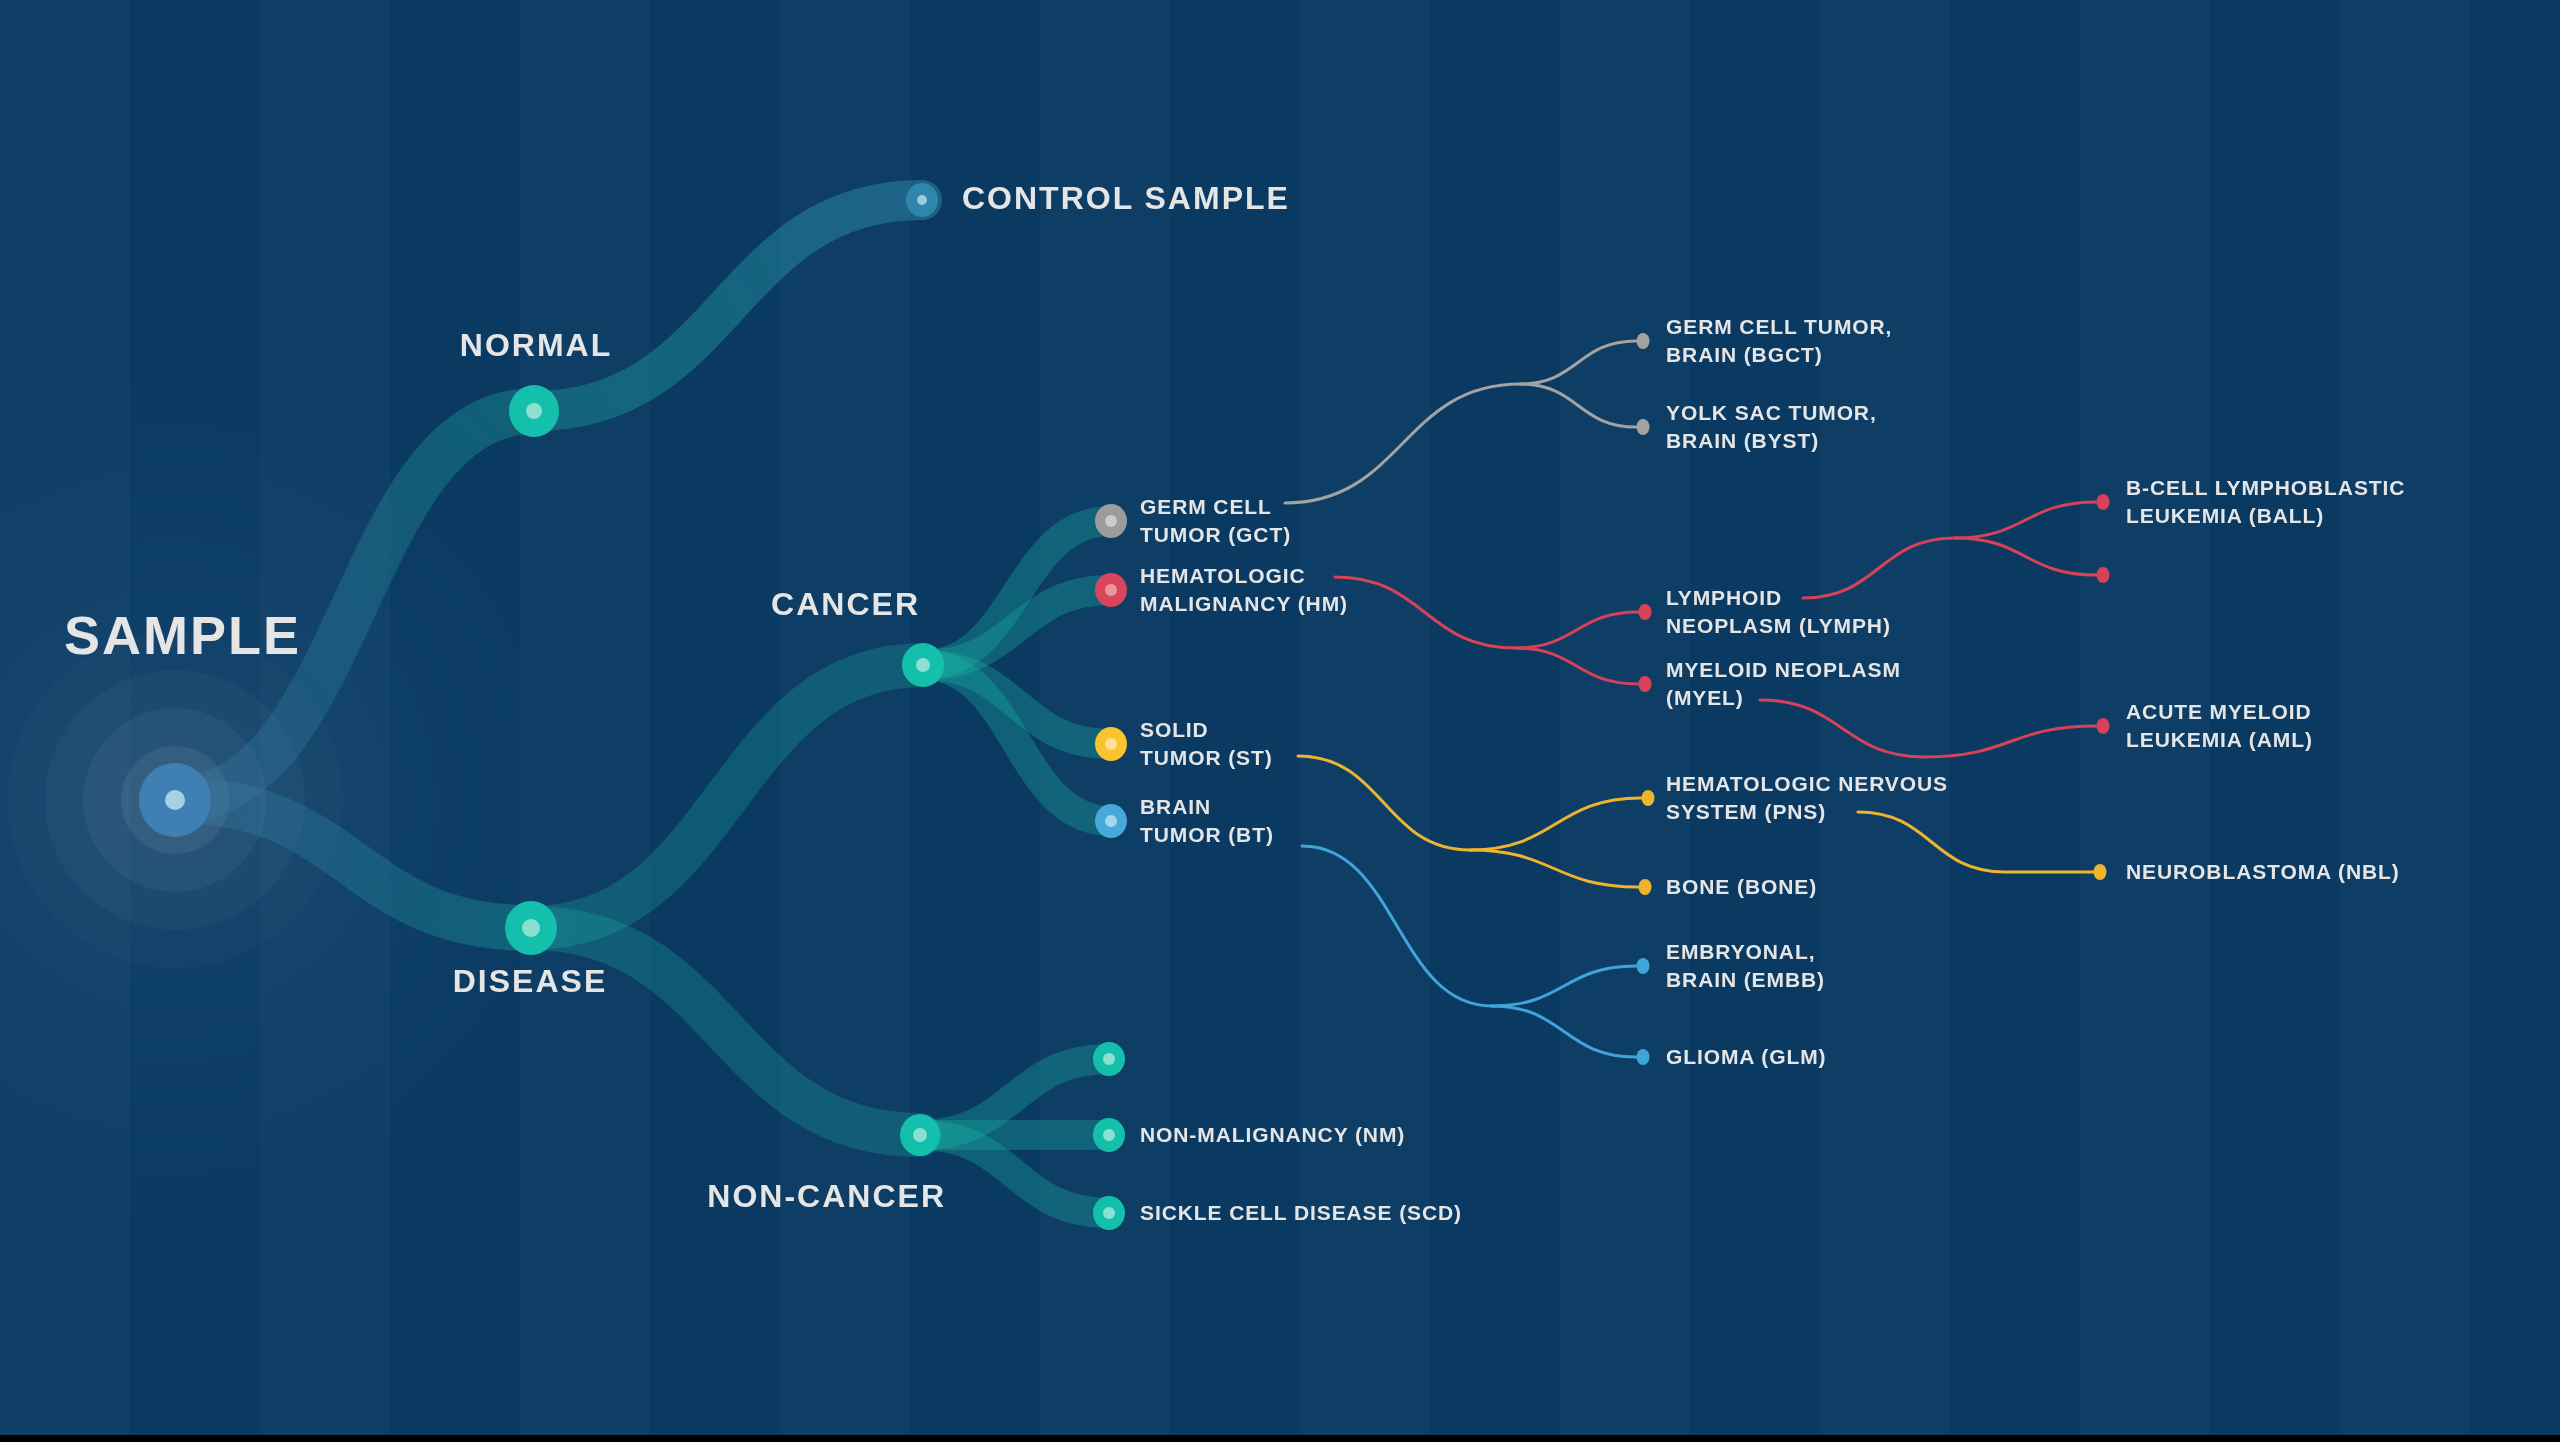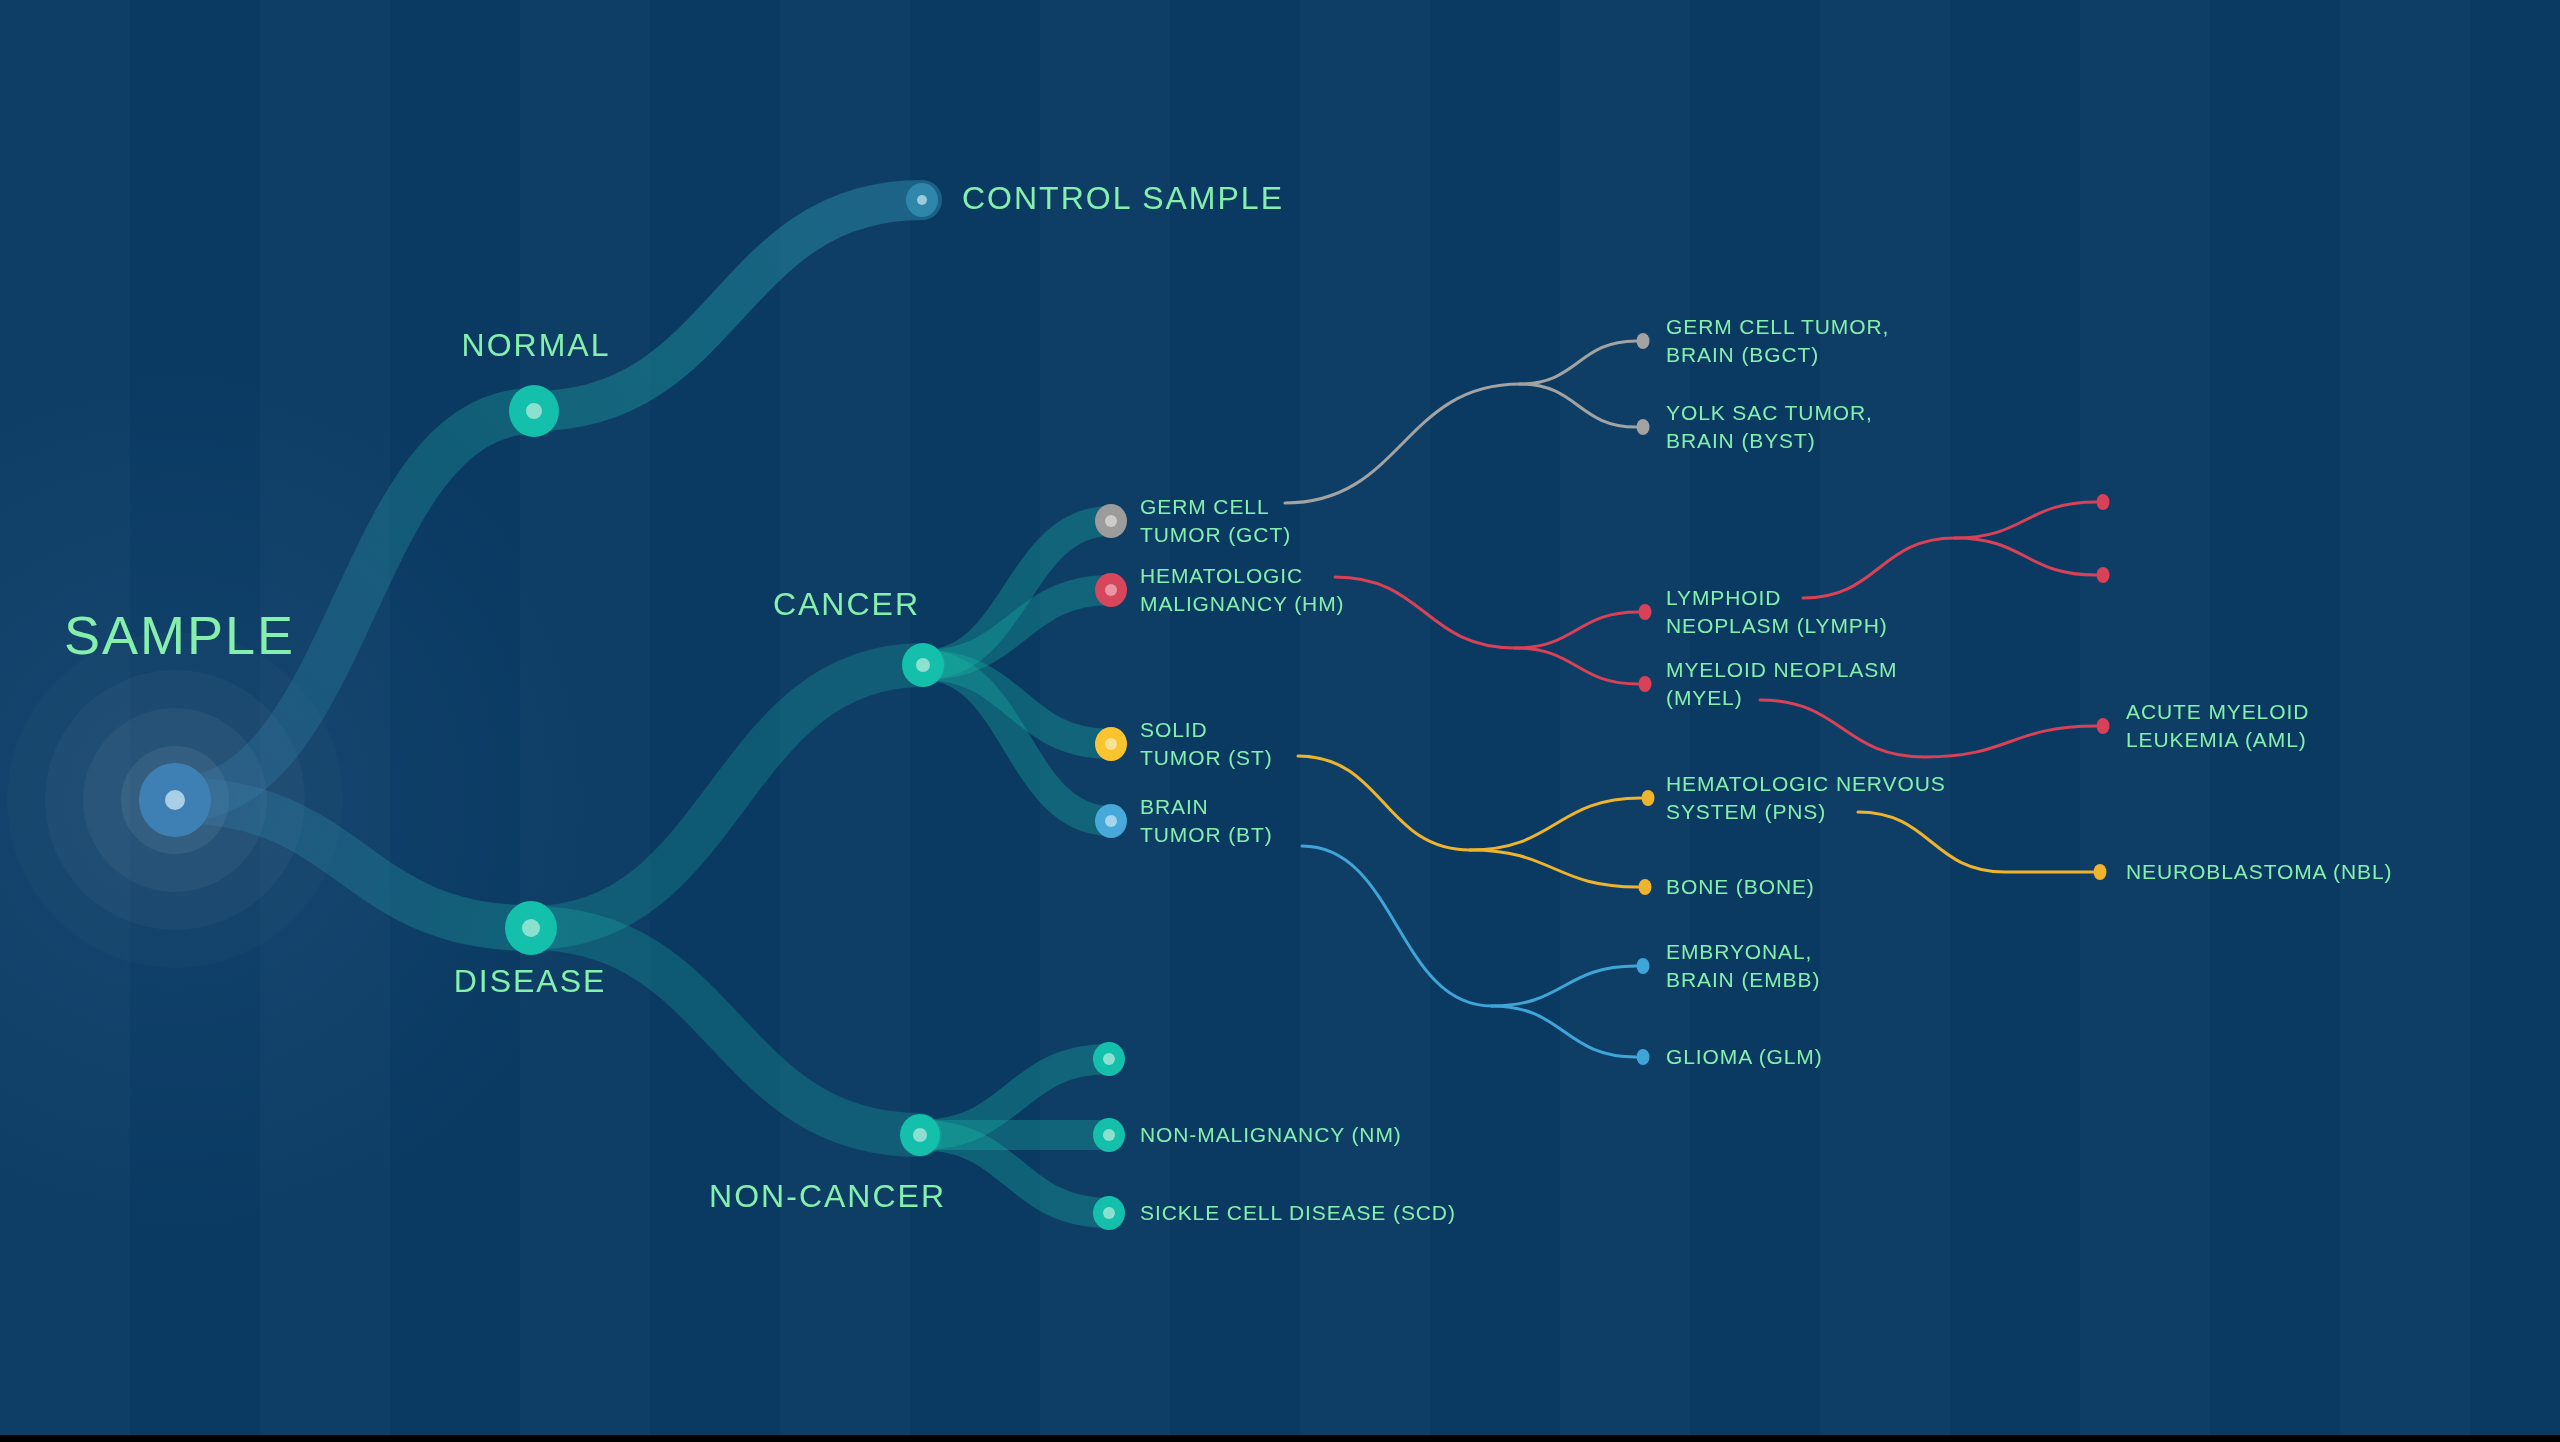--- a/index.html
+++ b/index.html
@@ -25,22 +25,22 @@
     background: radial-gradient(circle,
       rgba(90,150,200,0.10) 0%,
       rgba(90,150,200,0.05) 35%,
       rgba(90,150,200,0.0) 68%);
     pointer-events: none;
   }
   svg.diagram { position: absolute; left: 0; top: 0; }
   .labels { position: absolute; inset: 0; }
   .label {
     position: absolute;
-    color: #86efac;
-    font-weight: 400;
+    color: #e5e5e5;
+    font-weight: 700;
     white-space: nowrap;
   }
   .label.small { font-size: 21px; line-height: 28px; letter-spacing: 0.9px; }
   .label.tier  { font-size: 32px; line-height: 36px; letter-spacing: 2px; }
   .label.title { font-size: 54px; line-height: 58px; letter-spacing: 2px; }
   .label.v-center { transform: translateY(-50%); }
   .label.h-center { transform: translate(-50%, -50%); }
   .label.h-right  { transform: translate(-100%, -50%); }
   .bottom-bar {
     position: absolute; left: 0; bottom: 0;
@@ -231,20 +231,24 @@
       <div class="label small v-center" style="left: 1666px; top: 887px;">
         <div>BONE (BONE)</div>
       </div>
       <div class="label small v-center" style="left: 1666px; top: 966px;">
         <div>EMBRYONAL,</div>
         <div>BRAIN (EMBB)</div>
       </div>
       <div class="label small v-center" style="left: 1666px; top: 1057px;">
         <div>GLIOMA (GLM)</div>
       </div>
+      <div class="label small v-center" style="left: 2126px; top: 502px;">
+        <div>B-CELL LYMPHOBLASTIC</div>
+        <div>LEUKEMIA (BALL)</div>
+      </div>
       <div class="label small v-center" style="left: 2126px; top: 726px;">
         <div>ACUTE MYELOID</div>
         <div>LEUKEMIA (AML)</div>
       </div>
       <div class="label small v-center" style="left: 2126px; top: 872px;">
         <div>NEUROBLASTOMA (NBL)</div>
       </div>
     </div>
   <div class="bottom-bar"></div>
 </div>

